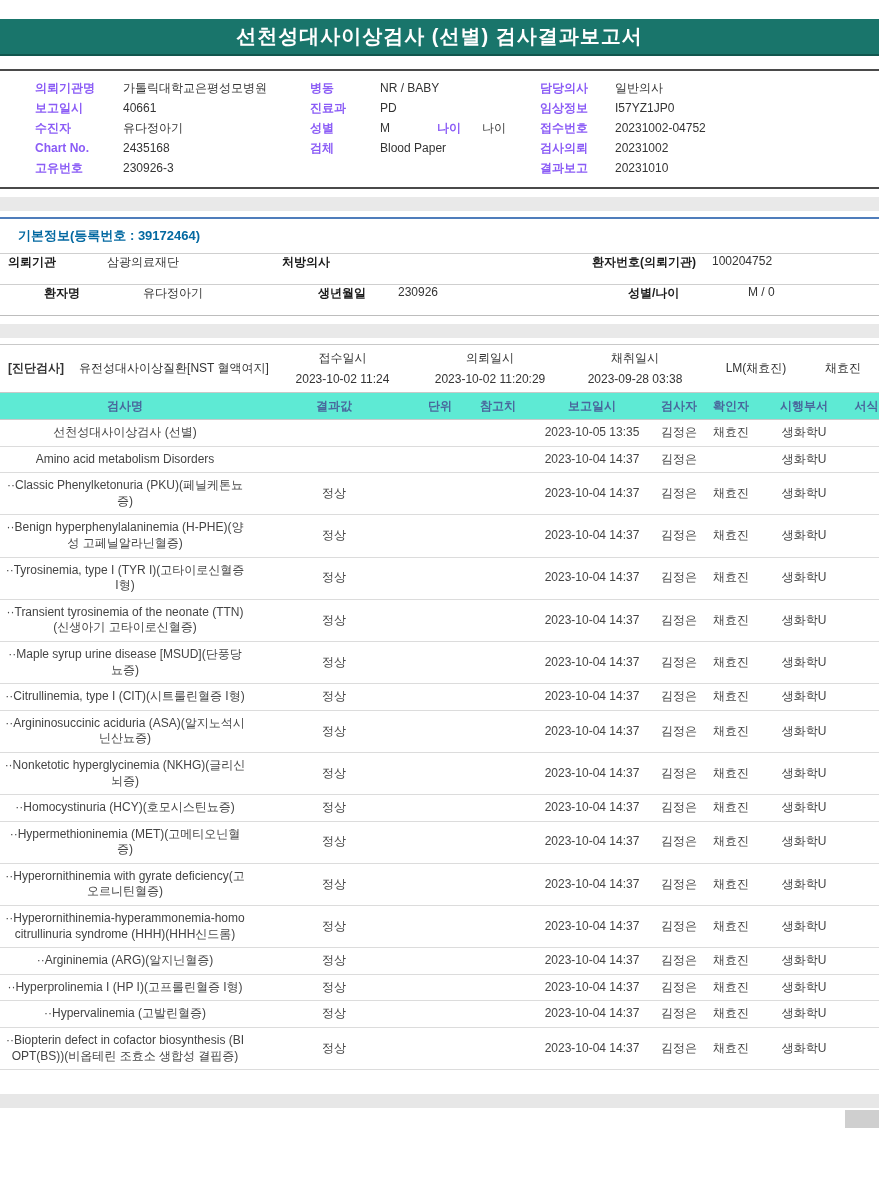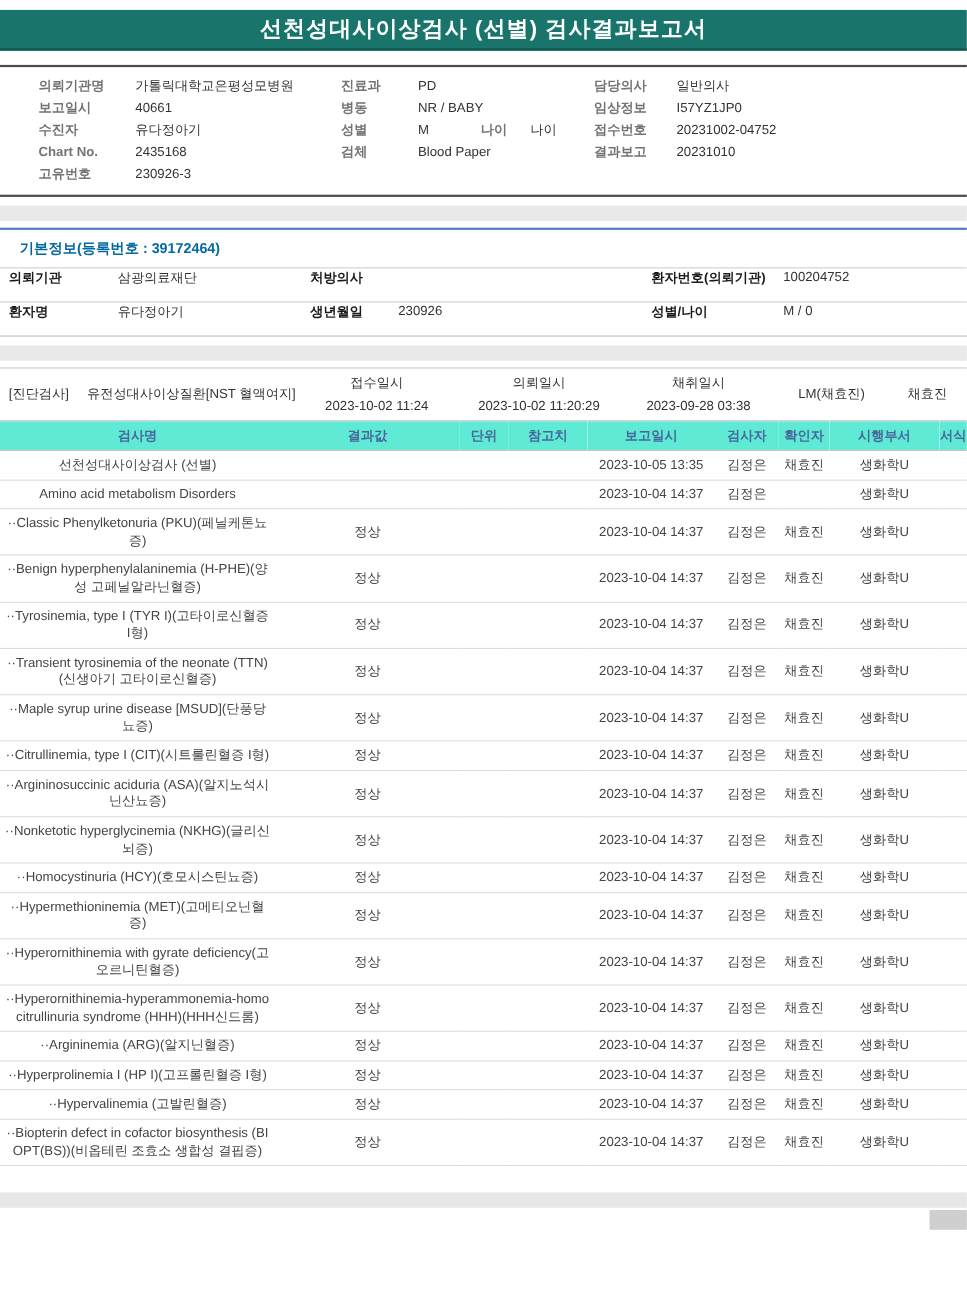--- a/index.html
+++ b/index.html
@@ -3,69 +3,69 @@
 <meta charset="utf-8">
 <style>
   * { margin:0; padding:0; box-sizing:border-box; }
   html,body { background:#fff; }
   body {
     width:879px; height:1196px; overflow:hidden; position:relative;
     font-family:"Liberation Sans","DejaVu Sans",sans-serif; color:#333;
   }
   
   .banner {
-    margin-top:9px; height:37px; background:#19756b;
+    margin-top:19px; height:37px; background:#19756b;
     display:flex; align-items:center; justify-content:center;
     border-bottom:2px solid #11564e;
   }
   .banner h1 { color:#fff; font-size:20px; font-weight:bold; letter-spacing:1px; }
 
   
   .info-block {
     margin-top:13px; border-top:2px solid #4a4a4a; border-bottom:2px solid #4a4a4a;
     padding:7px 0 9px; display:flex; background:#fff;
   }
   .info-col { display:flex; flex-direction:column; }
   .info-col-left  { width:310px; padding-left:35px; }
   .info-col-mid   { width:230px; }
   .info-col-right { flex:1; }
   .info-row { height:20px; display:flex; align-items:center; font-size:12px; }
-  .info-row .lbl { font-weight:bold; color:#737373; }
+  .info-row .lbl { font-weight:bold; color:#8b5cf6; }
   .info-row .val { color:#333; }
   .info-col-left  .lbl { width:88px; }
   .info-col-mid   .lbl { width:70px; }
   .info-col-right .lbl { width:75px; }
   .val-sex { width:57px; }
   .lbl-age { width:45px !important; }
 
   
   .gray-band { height:14px; background:#e9e9e9; margin:8px 0 6px; }
 
   
   .basic-info { border-top:2px solid #4f7dbb; }
   .section-title {
     color:#0369a1; font-weight:bold; font-size:13px;
     padding:8px 0 8px 18px; border-bottom:1px solid #cfcfcf;
   }
   .bi-row { display:flex; align-items:flex-start; height:31px; font-size:12px; border-bottom:1px solid #cfcfcf; }
-  .bi-row:last-child { border-bottom:1px solid #bdbdbd; }
+  .bi-row:last-child { border-bottom:1px solid #bdbdbd;padding-left:36px; }
   .bi-label { font-weight:bold; color:#1a1a1a; }
   .bi-l1 { width:107px; padding-left:8px; }
   .bi-v1 { width:175px; }
   .bi-l2 { width:80px;  }
   .bi-v2 { width:230px; }
   .bi-l3 { width:120px; }
   .bi-v3 { flex:1; }
 
   
   .diag-bar {
     border-top:1px solid #c9c9c9;
     display:flex; align-items:center; padding:5px 0 6px; font-size:12px;
   }
-  .diag-tag  { width:78px; padding-left:8px; }
+  .diag-tag  { width:78px; padding-left:8px;font-weight:bold; }
   .diag-name { width:192px; text-align:center; line-height:1.35; word-break:break-all; }
   .diag-field { text-align:center; }
   .diag-field-1 { width:145px; }
   .diag-field-2 { width:150px; }
   .diag-field-3 { width:140px; }
   .df-label { margin-bottom:5px; }
   .diag-collector  { flex:1; text-align:center; }
   .diag-collector2 { width:72px; text-align:center; }
 
   
@@ -116,26 +116,26 @@
         <span class="val">2435168</span>
       </div>
       <div class="info-row">
         <span class="lbl">고유번호</span>
         <span class="val">230926-3</span>
       </div>
     </div>
 
     <div class="info-col info-col-mid">
       <div class="info-row">
+        <span class="lbl">병동</span>
+        <span class="val">NR / BABY</span>
+      </div>
+      <div class="info-row">
         <span class="lbl">진료과</span>
         <span class="val">PD</span>
-      </div>
-      <div class="info-row">
-        <span class="lbl">병동</span>
-        <span class="val">NR / BABY</span>
       </div>
       <div class="info-row">
         <span class="lbl">성별</span>
         <span class="val val-sex">M</span>
         <span class="lbl lbl-age">나이</span>
         <span class="val">나이</span>
       </div>
       <div class="info-row">
         <span class="lbl">검체</span>
         <span class="val">Blood Paper</span>
@@ -147,20 +147,24 @@
         <span class="lbl">담당의사</span>
         <span class="val">일반의사</span>
       </div>
       <div class="info-row">
         <span class="lbl">임상정보</span>
         <span class="val">I57YZ1JP0</span>
       </div>
       <div class="info-row">
         <span class="lbl">접수번호</span>
         <span class="val">20231002-04752</span>
+      </div>
+      <div class="info-row">
+        <span class="lbl">검사의뢰</span>
+        <span class="val">20231002</span>
       </div>
       <div class="info-row">
         <span class="lbl">결과보고</span>
         <span class="val">20231010</span>
       </div>
     </div>
   </section>
 
   <div class="gray-band"></div>
 

